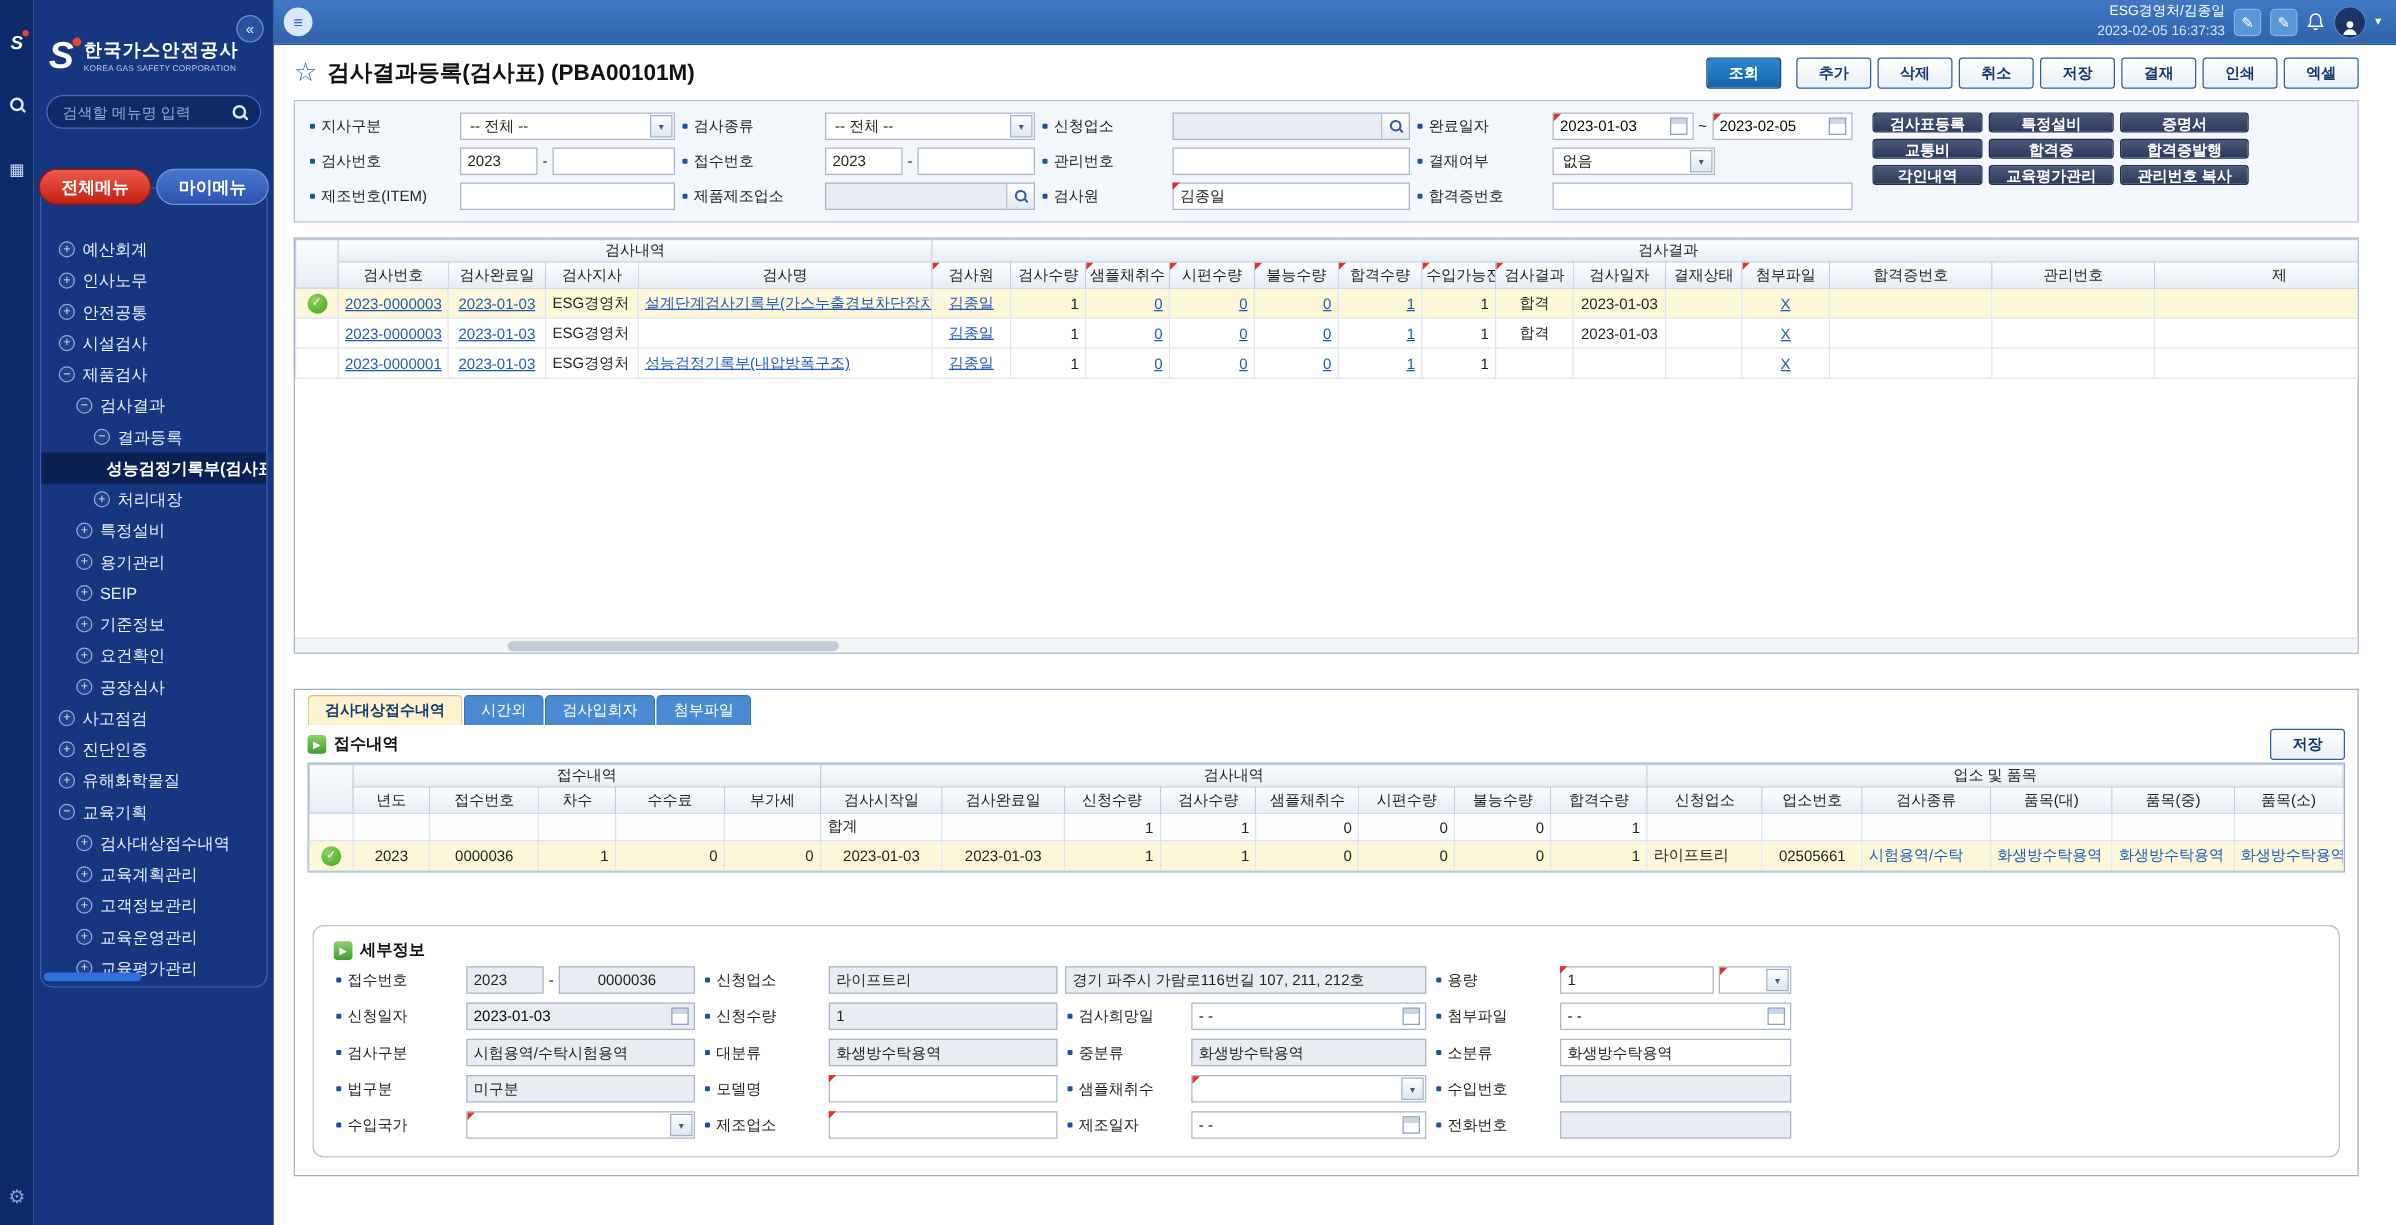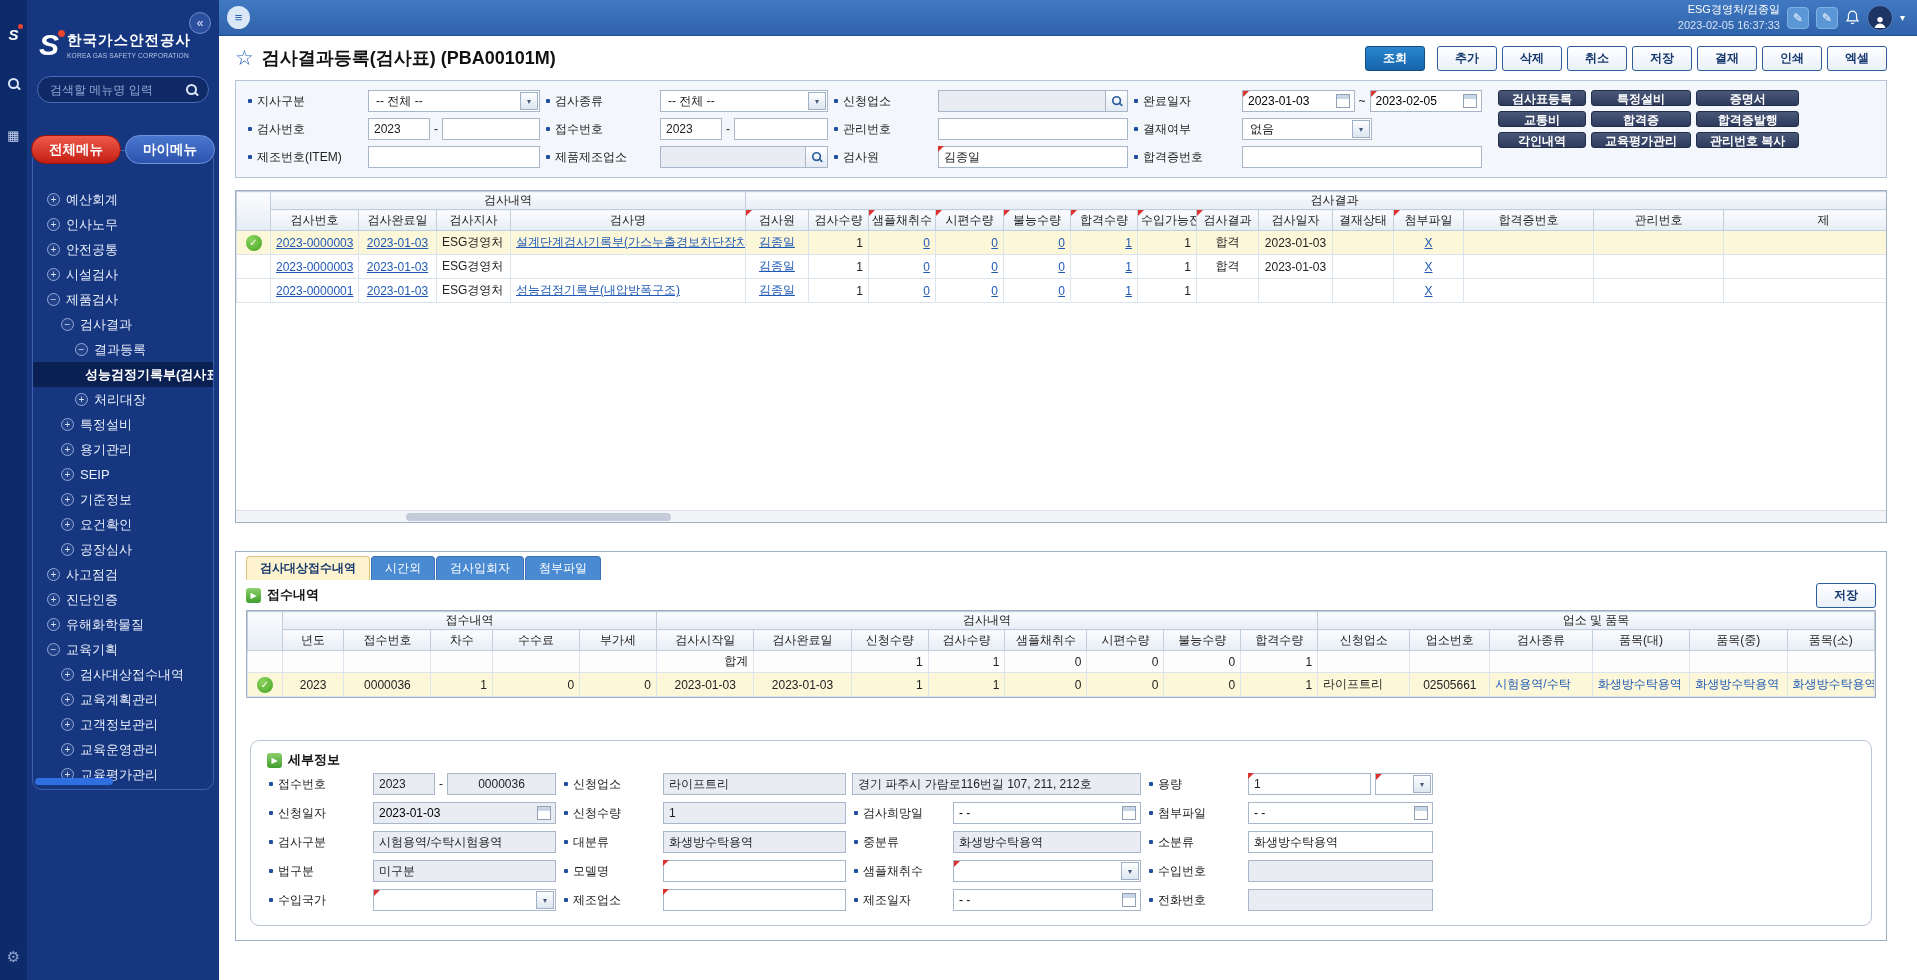--- a/index.html
+++ b/index.html
@@ -570,21 +570,21 @@
                   </tr>
                 </thead>
                 <tbody>
                   <tr class="sumrow">
                     <td class="gut"></td>
                     <td style="text-align: center;"></td>
                     <td style="text-align: center;"></td>
                     <td style="text-align: right;"></td>
                     <td style="text-align: right;"></td>
                     <td style="text-align: right;"></td>
-                    <td style="text-align: right;">합계</td>
+                    <td style="">합계</td>
                     <td style="text-align: center;"></td>
                     <td style="text-align: right;">1</td>
                     <td style="text-align: right;">1</td>
                     <td style="text-align: right;">0</td>
                     <td style="text-align: right;">0</td>
                     <td style="text-align: right;">0</td>
                     <td style="text-align: right;">1</td>
                     <td style="text-align: left;"></td>
                     <td style="text-align: center;"></td>
                     <td style="text-align: left;"></td>

